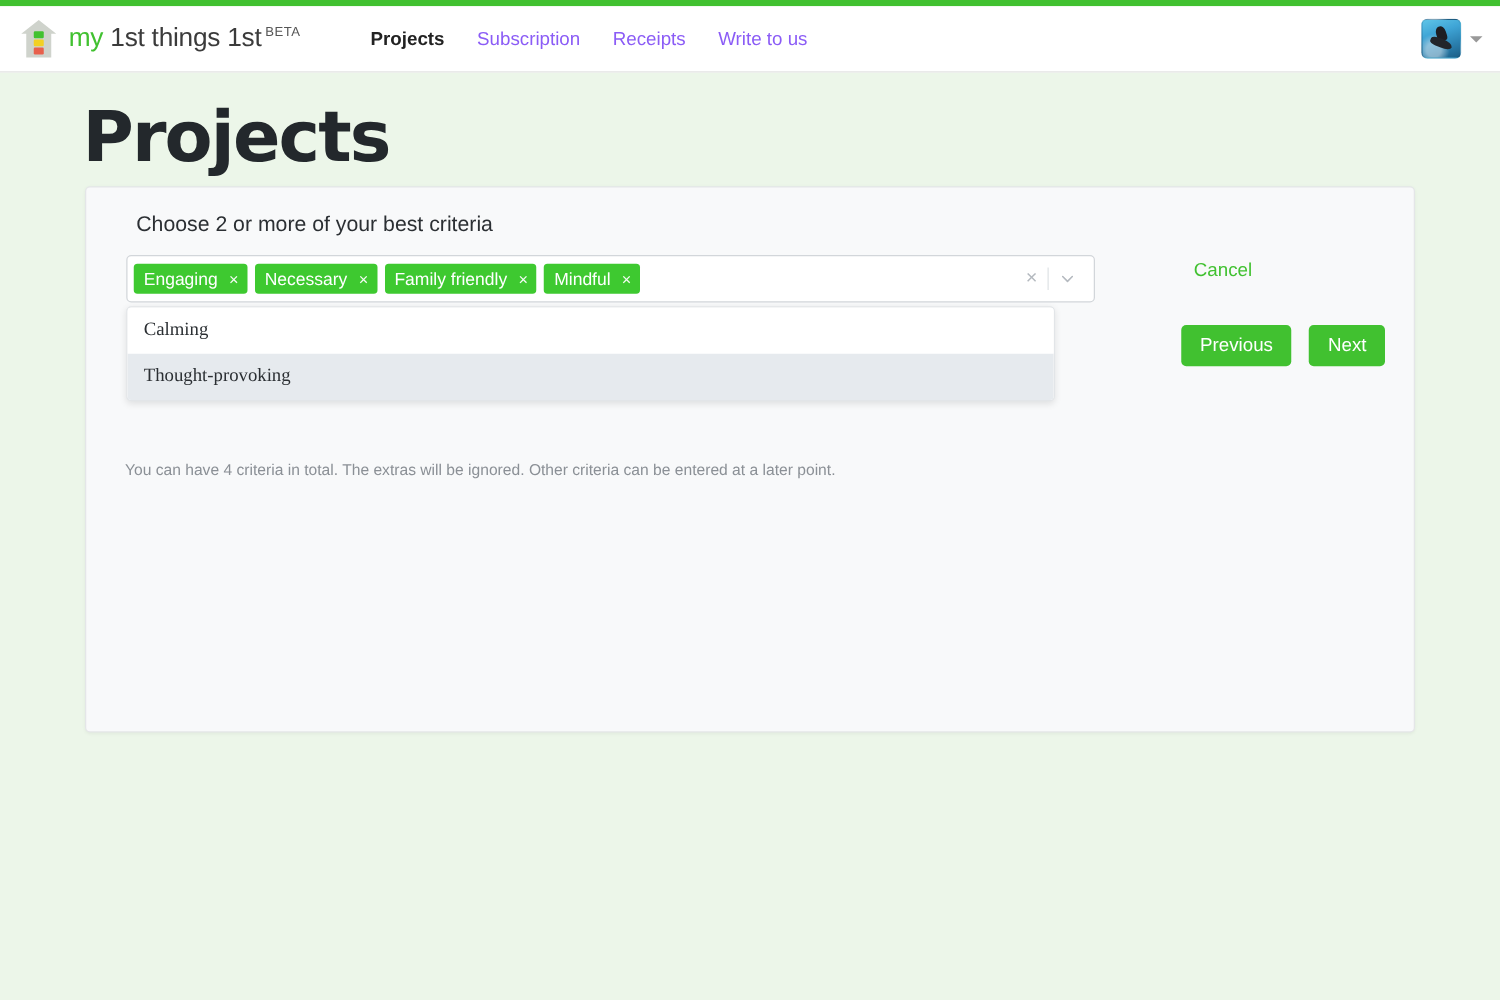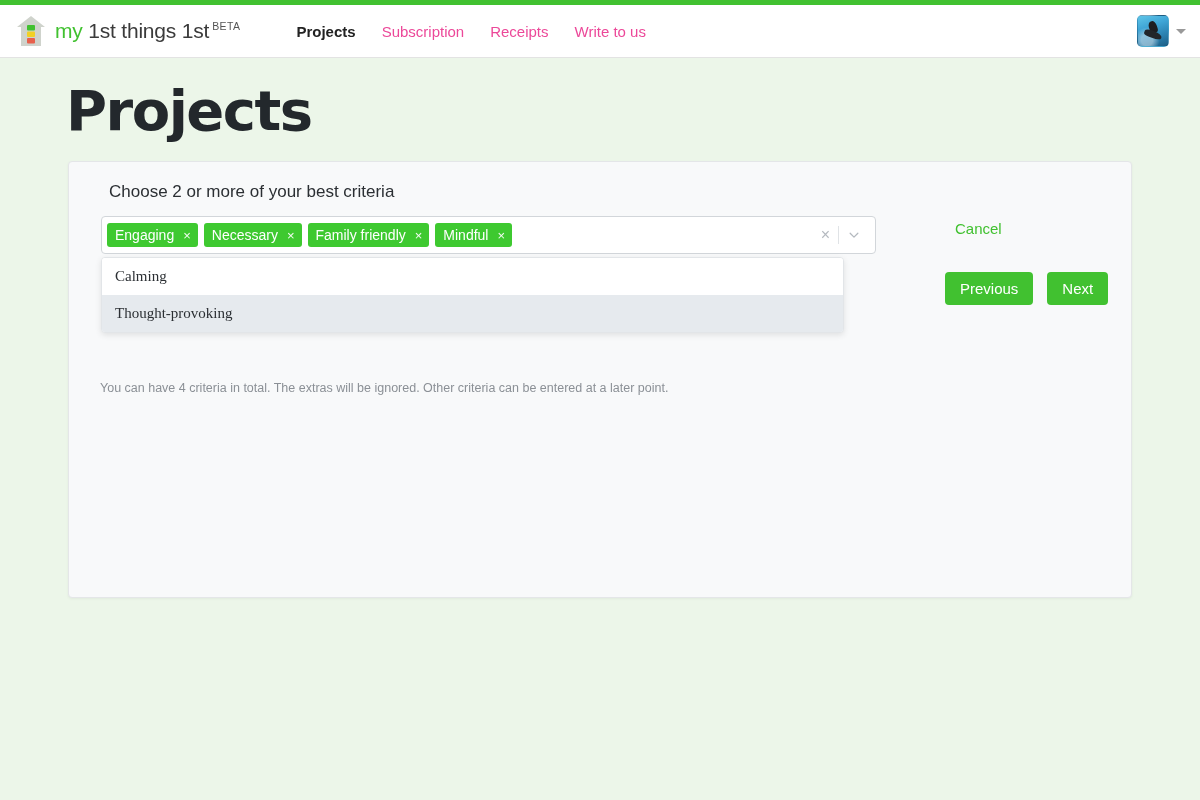--- a/index.html
+++ b/index.html
@@ -51,21 +51,21 @@
     margin-left: 3px;
     letter-spacing: 0.4px;
   }
   .nav-links {
     display: flex; align-items: center;
     margin-left: 56px;
     gap: 26px;
   }
   .nav-link {
     font-size: 15px;
-    color: #ec4899;
+    color: #8b5cf6;
     text-decoration: none;
     white-space: nowrap;
     cursor: pointer;
   }
   .nav-link.active { color: #222; font-weight: bold; }
 
   .avatar-wrap {
     position: absolute; right: 14px; top: 50%;
     transform: translateY(-50%);
     display: flex; align-items: center; gap: 7px;
@@ -113,21 +113,21 @@
     font-weight: bold;
     color: #23282c;
     letter-spacing: -1.5px;
     margin: 0;
     font-family: "DejaVu Sans", sans-serif;
   }
 
   
   .card {
     position: absolute;
-    left: 68px; top: 161px;
+    left: 68px; top: 149px;
     width: 1064px; height: 437px;
     background: #f8f9fa;
     border: 1px solid #e4e6e8;
     border-radius: 4px;
     box-shadow: 0 1px 3px rgba(0,0,0,.05);
   }
   .card-label {
     position: absolute;
     left: 40px; top: 20px;
     font-size: 17px;

